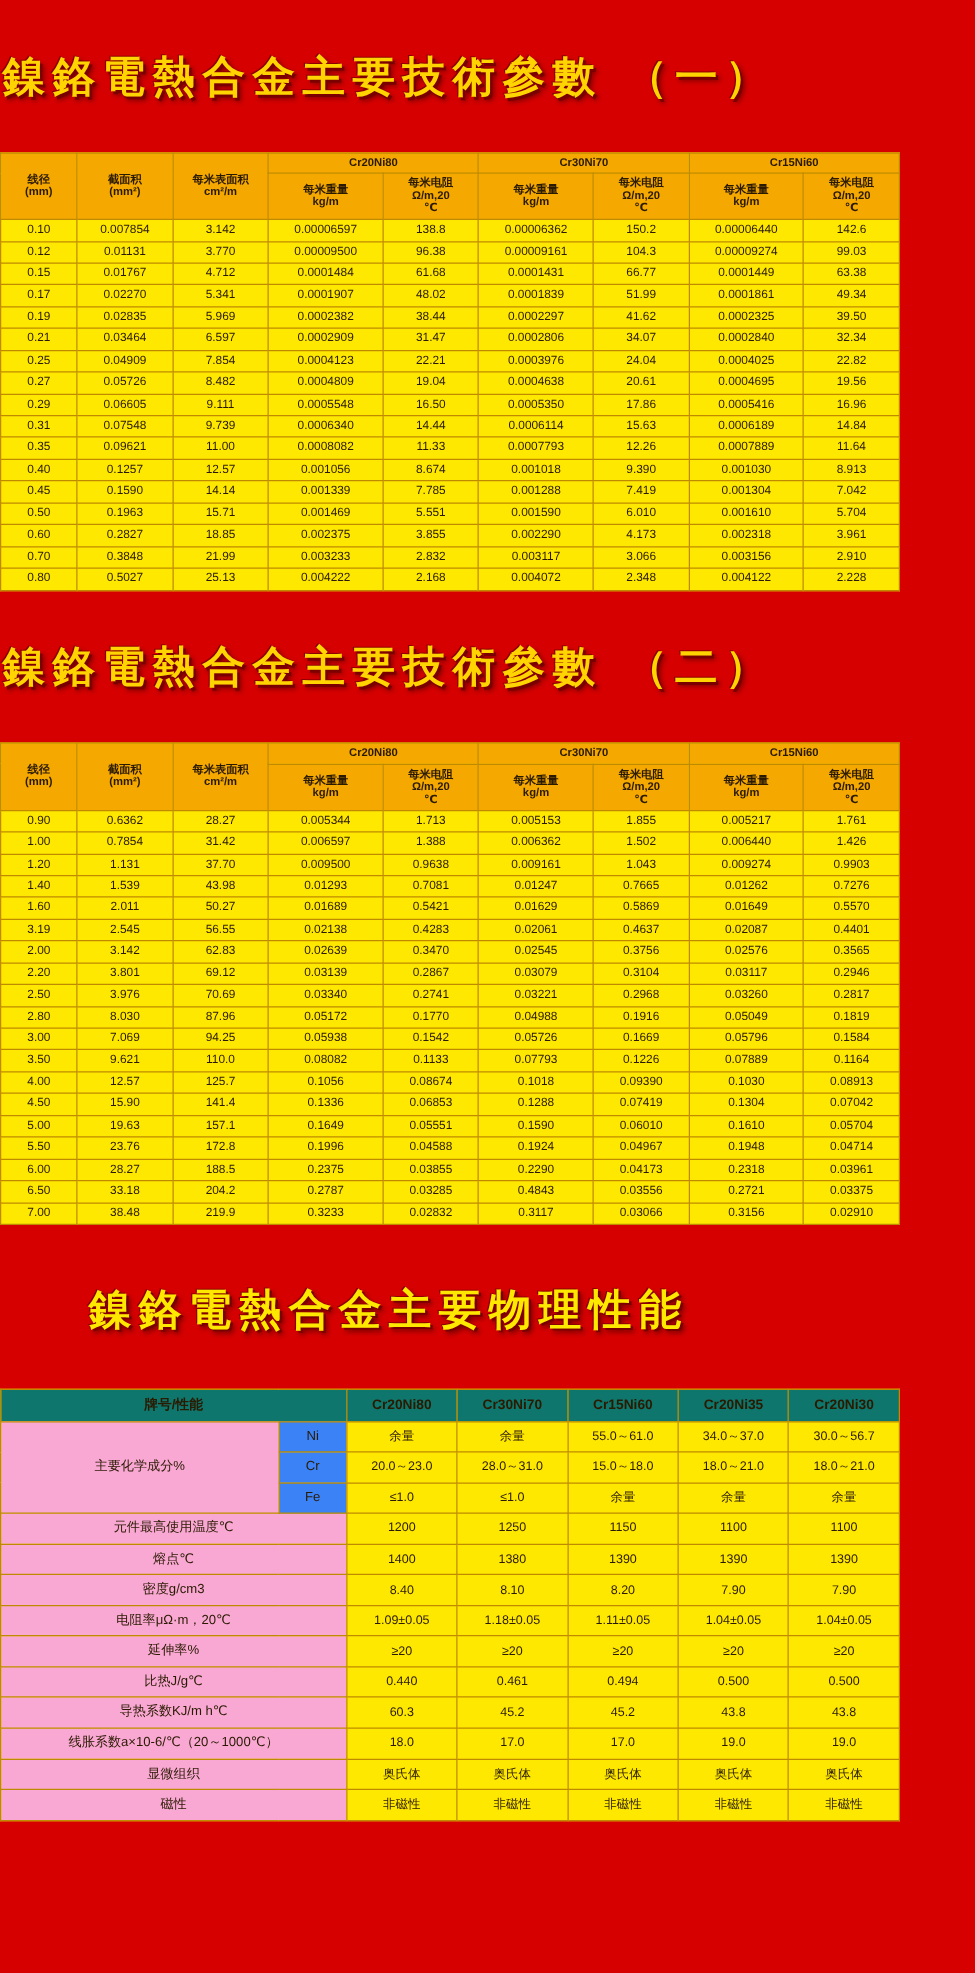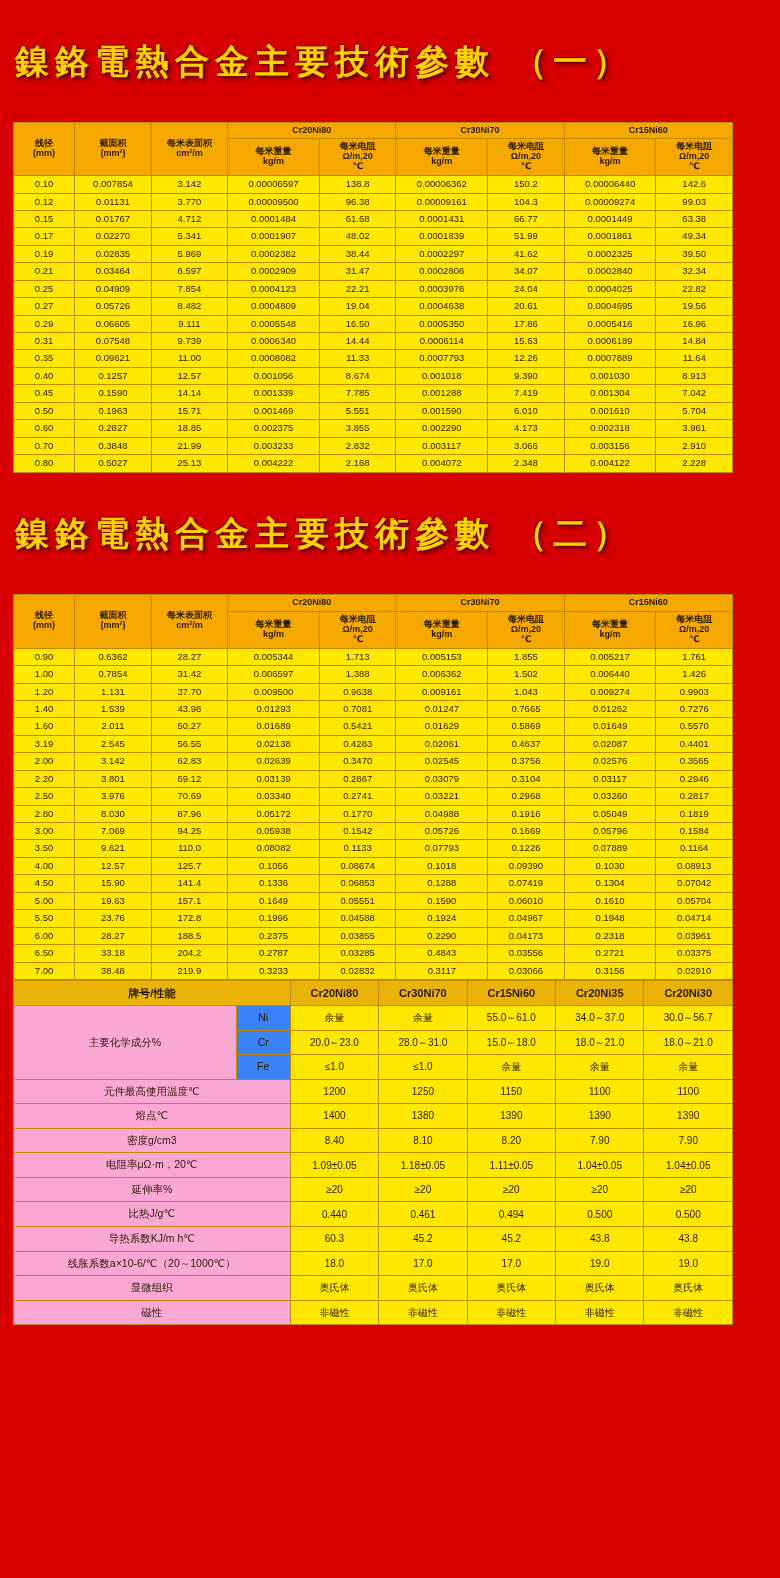--- a/index.html
+++ b/index.html
@@ -3,21 +3,21 @@
 <meta charset="utf-8">
 <style>
   html,body{margin:0;padding:0;}
   body{
     width:780px;
     background:#d60000;
     font-family:"Liberation Sans","DejaVu Sans",sans-serif;
     color:#000;
     -webkit-font-smoothing:none;
   }
-  .page{width:622px;position:relative;padding-bottom:10px;margin-left:13px;}
+  .page{width:622px;position:relative;padding-bottom:10px;}
 
   .title{
     text-align:center;
     font-family:"DejaVu Serif","Liberation Serif",serif;
     font-weight:bold;
     color:#ffd400;
     letter-spacing:6px;
     text-shadow:
       -1px -1px 0 #8a0000,
        2px  2px 0 #7a0000,
@@ -53,21 +53,21 @@
   .t-wire col.c3{width:10%}
   .t-wire col.c4{width:12%}
   .t-wire col.c5{width:10%}
   .t-wire col.c6{width:12%}
   .t-wire col.c7{width:10%}
   .t-wire col.c8{width:12%}
   .t-wire col.c9{width:10%}
 
   .t-phys{width:100%;font-size:10px;}
   .t-phys td{padding:6px 3px;}
-  .t-phys .hdr{background:#eab308;font-weight:bold;font-size:11px;}
+  .t-phys .hdr{background:#0f766e;font-weight:bold;font-size:11px;}
   .t-phys .rowlabel{background:#f9a8d4;font-size:10.5px;}
   .t-phys .sub{background:#3b82f6;font-size:10.5px;}
   .wrap3{width:720px;margin:0 auto;}
   .spacer-lg{height:26px;}
 </style>
 </head>
 <body>
 
 <div class="page">
 
@@ -551,20 +551,21 @@
             <td class="c">0.02832</td>
             <td class="c">0.3117</td>
             <td class="c">0.03066</td>
             <td class="c">0.3156</td>
             <td class="c">0.02910</td>
           </tr>
         </tbody>
     </table>
   </div>
 
+  <h1 class="title title-3">鎳鉻電熱合金主要物理性能</h1>
 
   <div class="wrap3">
     <table class="t-phys">
       <thead>
         <tr id="phys-head-row">
             <td class="hdr" colspan="2">牌号/性能</td>
             <td class="hdr">Cr20Ni80</td>
             <td class="hdr">Cr30Ni70</td>
             <td class="hdr">Cr15Ni60</td>
             <td class="hdr">Cr20Ni35</td>

